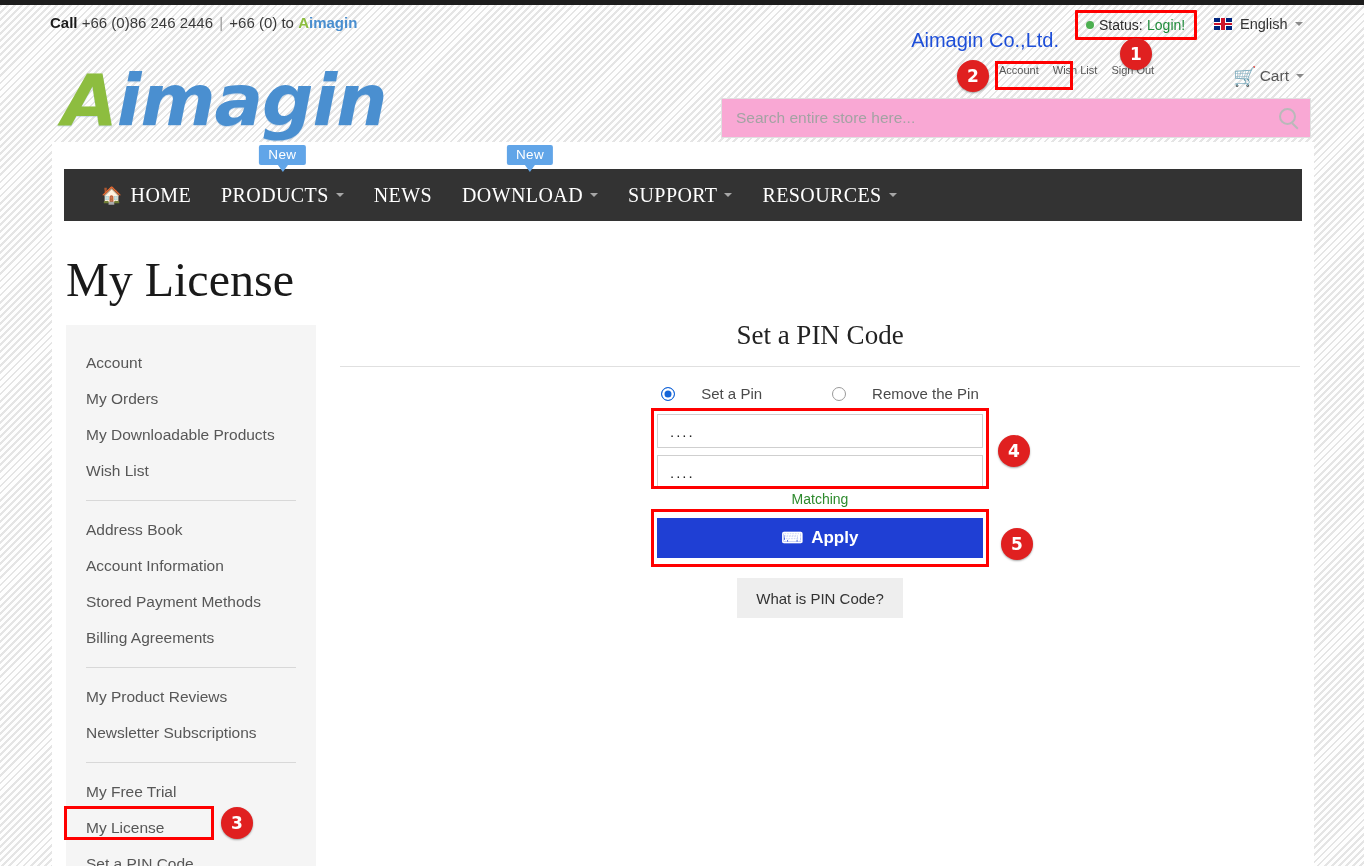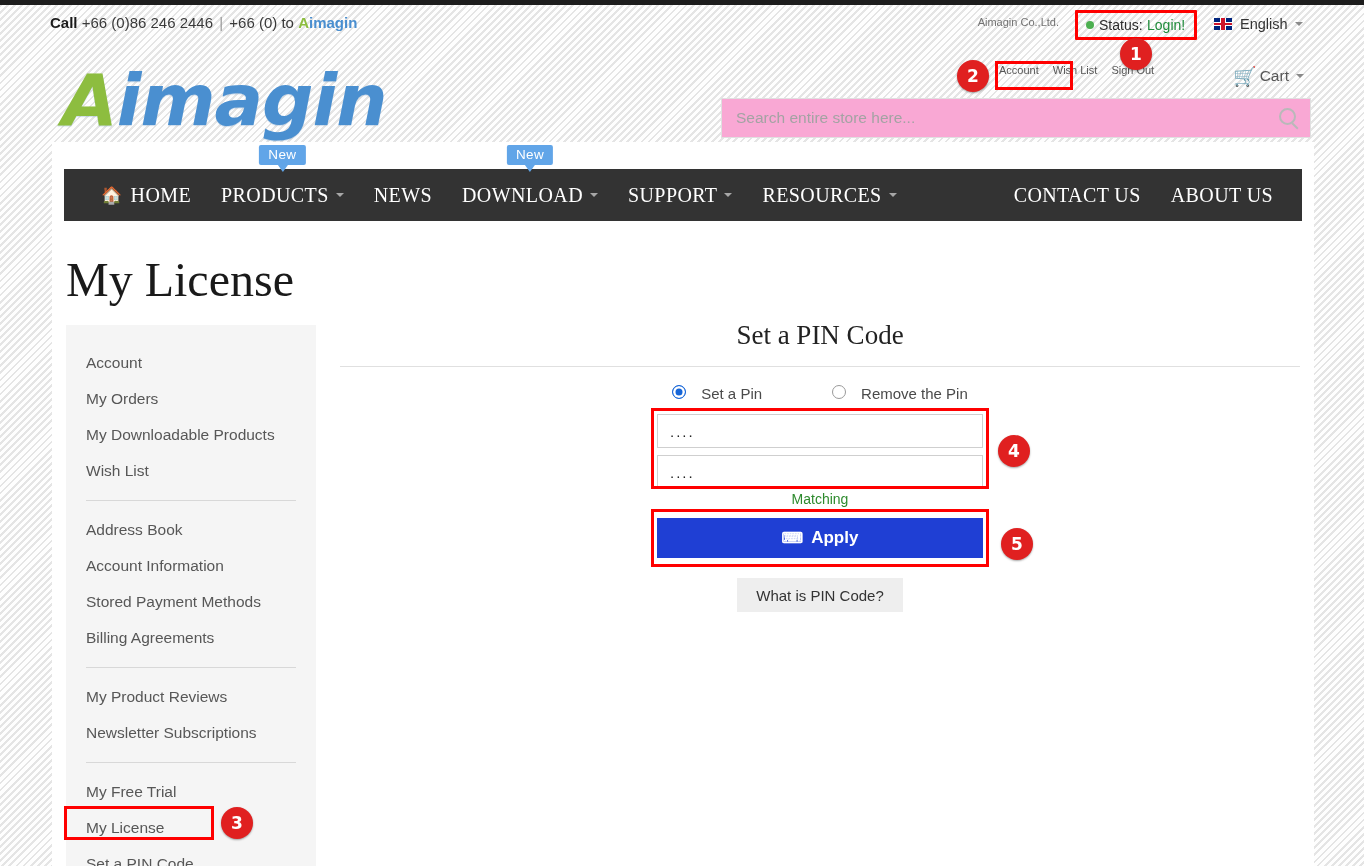--- a/index.html
+++ b/index.html
@@ -29,22 +29,22 @@
   .call-line {
     position: absolute; left: 50px; top: 9px;
     font-size: 15px; color: #3a3a3a; white-space: nowrap;
   }
   .call-line .bold { font-weight: bold; color: #1b1b1b; }
   .call-line .sep { color: #9a9a9a; padding: 0 2px; }
   .call-line .brand-a { color: #8dbd3f; font-weight: bold; }
   .call-line .brand-rest { color: #4a8fd0; font-weight: bold; }
 
   .company-name {
-    position: absolute; right: 305px; top: 11px;
-    font-size: 11px; color: #737373;
+    position: absolute; right: 305px; top: 24px;
+    font-size: 20px; color: #1d4ed8;
     white-space: nowrap;
   }
   .status-wrap {
     position: absolute; left: 1075px; top: 5px;
     padding: 3px 9px 3px 8px;
     border: 3px solid #f00;
     background: transparent;
     border-radius: 1px;
     white-space: nowrap;
   }
@@ -222,21 +222,21 @@
   }
   .form-rule {
     position: absolute; left: 340px; top: 366px; width: 960px; height: 1px;
     background: #e0e0e0;
   }
   .radio-row {
     position: absolute; left: 340px; top: 385px; width: 960px;
     display: flex; justify-content: center; gap: 70px;
     font-size: 15px; color: #4a4a4a;
   }
-  .radio-opt { display: flex; align-items: flex-start; gap: 15px; }
+  .radio-opt { display: flex; align-items: center; gap: 26px; }
   .rad {
     width: 14px; height: 14px; border-radius: 50%;
     border: 1px solid #9a9a9a; background: #fff;
     display: inline-block; position: relative;
   }
   .rad.on { border-color: #1565d8; background: #1565d8; box-shadow: inset 0 0 0 2.5px #fff; }
 
   .pin-group {
     position: absolute; left: 651px; top: 408px;
     width: 338px; height: 81px; border: 3px solid #f00; z-index: 20;
@@ -266,21 +266,21 @@
     width: 326px; height: 40px;
     background: #1f3fd4; color: #fff; border: 0;
     font-size: 17px; font-weight: bold; cursor: pointer;
     font-family: "Liberation Sans", sans-serif;
     display: flex; align-items: center; justify-content: center; gap: 8px;
   }
   .kbd-glyph { font-size: 15px; }
 
   .what-btn {
     position: absolute; left: 737px; top: 578px;
-    width: 166px; height: 34px;
+    width: 166px; height: 40px;
     background: #eeeeee; border: 0; color: #333;
     font-size: 15px; cursor: pointer;
     font-family: "Liberation Sans", sans-serif;
   }
 </style>
 </head>
 <body>
 
 <div class="top-sliver"></div>
 
@@ -343,28 +343,20 @@
       <span>DOWNLOAD</span>
       <span class="nav-caret"></span>
     </a>
     <a class="nav-item" href="#">
       <span>SUPPORT</span>
       <span class="nav-caret"></span>
     </a>
     <a class="nav-item" href="#">
       <span>RESOURCES</span>
       <span class="nav-caret"></span>
-    </a>
-  </div>
-  <div class="nav-right">
-    <a class="nav-item" href="#">
-      <span>CONTACT US</span>
-    </a>
-    <a class="nav-item" href="#">
-      <span>ABOUT US</span>
     </a>
   </div>
 </div>
 
 <h1 class="page-title">My License</h1>
 
 <div class="sidebar">
   <div class="side-item">Account</div>
   <div class="side-item">My Orders</div>
   <div class="side-item">My Downloadable Products</div>

